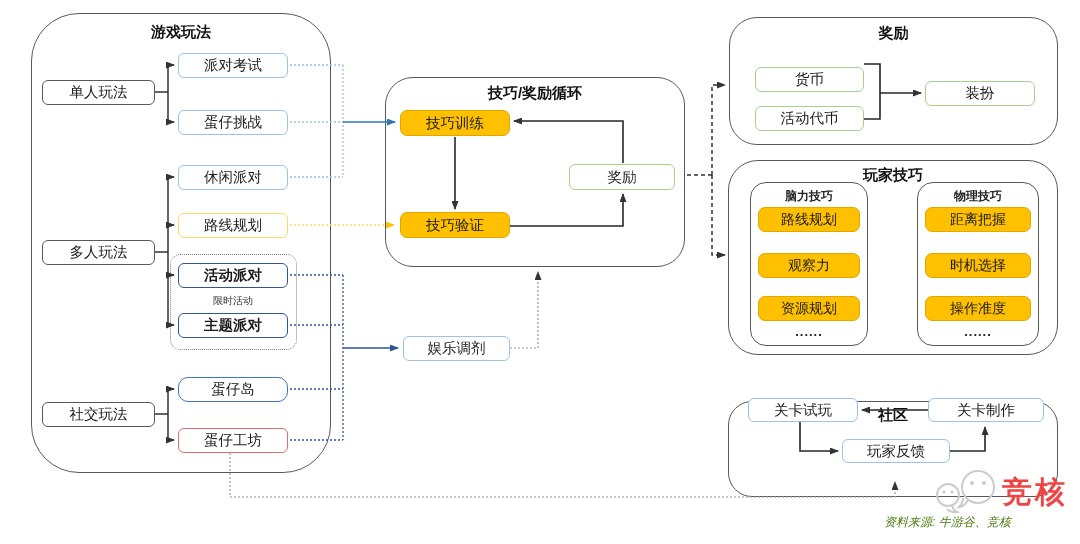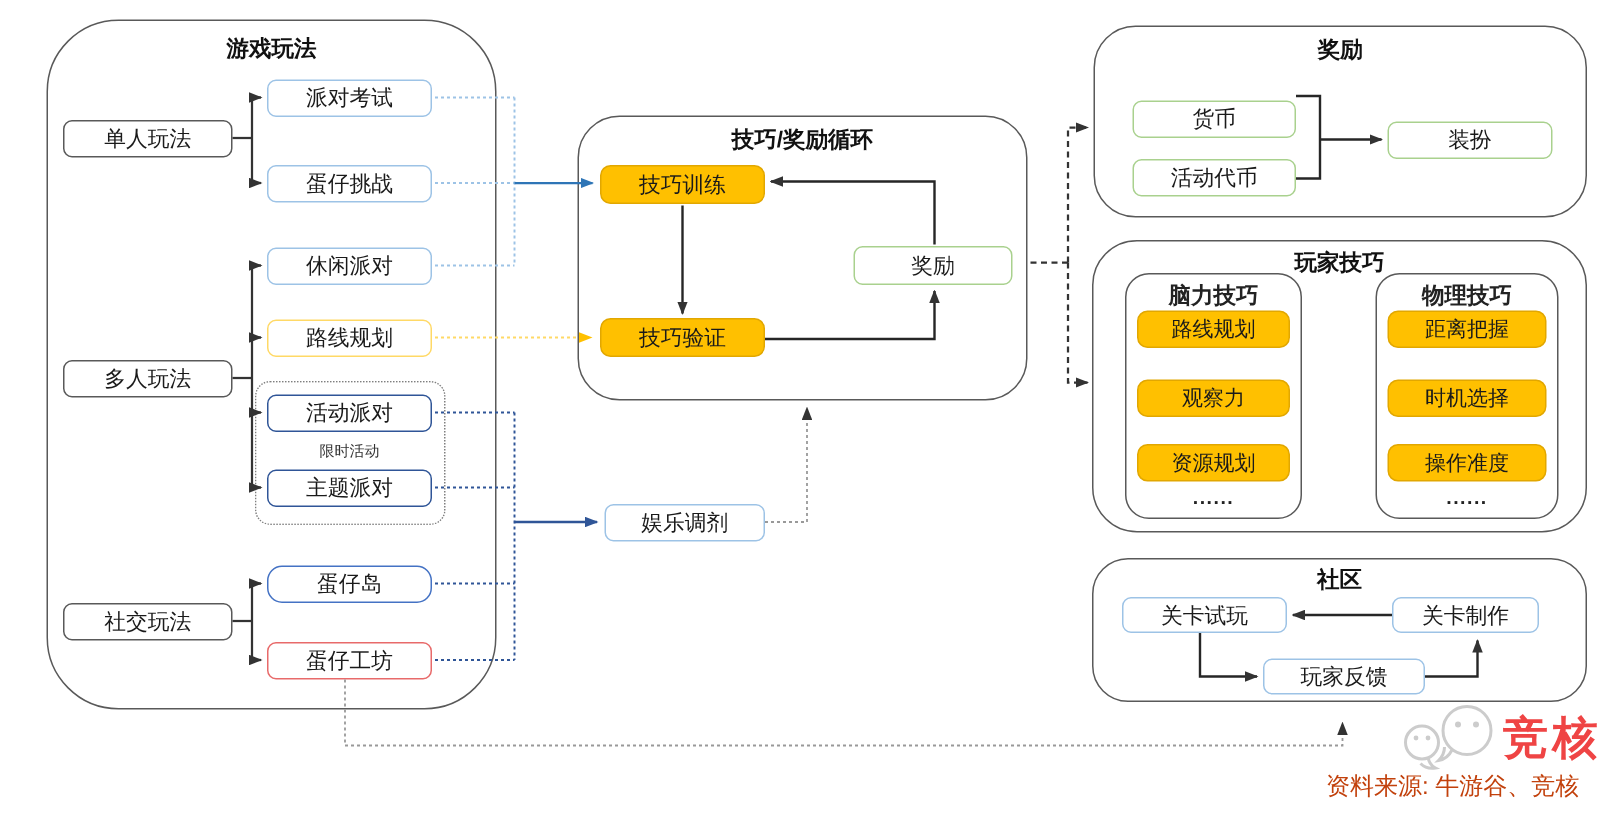--- a/index.html
+++ b/index.html
@@ -1,37 +1,37 @@
 <!DOCTYPE html>
 <html><head>
 <meta charset="utf-8">
 <style>
   html,body{margin:0;padding:0;background:#fff;}
   .canvas{position:relative;width:1080px;height:544px;background:#fff;overflow:hidden;
           font-family:"Liberation Sans","DejaVu Sans",sans-serif;color:#1a1a1a;}
   .panel{position:absolute;border:1.6px solid #595959;border-radius:42px;background:transparent;box-sizing:border-box;}
   .panel-title{position:absolute;left:0;right:0;text-align:center;font-weight:bold;font-size:15px;color:#111;}
   .subpanel{position:absolute;border:1.2px solid #595959;border-radius:16px;box-sizing:border-box;}
-  .sublabel{position:absolute;left:0;right:0;top:5px;text-align:center;font-weight:bold;font-size:15px;color:#222;}
+  .sublabel{position:absolute;left:0;right:0;top:5px;text-align:center;font-weight:bold;font-size:12px;color:#222;}
   .box{position:absolute;display:flex;align-items:center;justify-content:center;background:#fff;
        border-radius:6px;font-size:14.5px;box-sizing:border-box;white-space:nowrap;}
   .b-gray{border:1.5px solid #595959;}
   .b-lblue{border:1.6px solid #9DC3E6;}
   .b-yellow{border:1.6px solid #FFD966;}
-  .b-navy{border:1.8px solid #2F5597;}
+  .b-navy{border:1.8px solid #2F5597;font-weight:bold;}
   .b-blue{border:1.8px solid #4472C4;}
   .b-red{border:1.6px solid #E86A6A;}
   .b-green{border:1.4px solid #A9D18E;}
   .fill-orange{background:#FFC000;border:1px solid #E2A700;border-radius:7px;font-weight:500;}
   .dash-group{position:absolute;border:1.2px dotted #7f7f7f;border-radius:10px;box-sizing:border-box;}
   .tiny-label{position:absolute;text-align:center;font-size:10px;color:#333;}
   .dots{position:absolute;text-align:center;font-weight:bold;font-size:13px;letter-spacing:1px;color:#222;}
   svg.wires{position:absolute;left:0;top:0;pointer-events:none;}
   .brand-name{position:absolute;font-size:30px;font-weight:bold;color:#ef4444;letter-spacing:3px;}
-  .source-note{position:absolute;font-size:16px;color:#c2410c;white-space:nowrap;}
+  .source-note{position:absolute;font-style:italic;font-size:12px;color:#4d7c0f;white-space:nowrap;}
 </style>
 </head>
 <body>
 
 <div class="canvas">
 
   <div class="panel" style="left:31px;top:13px;width:300px;height:460px;border-radius:48px;">
     <div class="panel-title" style="top:9px;text-align:center;">游戏玩法</div>
   </div>
 
@@ -128,27 +128,27 @@
       <span>距离把握</span>
     </div>
   <div class="box fill-orange" style="left:925px;top:253px;width:106px;height:25px;font-size:14px;">
       <span>时机选择</span>
     </div>
   <div class="box fill-orange" style="left:925px;top:296px;width:106px;height:25px;font-size:14px;font-family:Liberation Serif, serif;">
       <span>操作准度</span>
     </div>
   <div class="dots" style="left:925px;top:324px;width:106px;">......</div>
 
-  <div class="panel" style="left:728px;top:372px;width:330px;height:96px;border-radius:24px;">
+  <div class="panel" style="left:728px;top:401px;width:330px;height:96px;border-radius:24px;">
     <div class="panel-title" style="top:4px;">社区</div>
   </div>
   <div class="box b-lblue" style="left:748px;top:398px;width:110px;height:24px;">
       <span>关卡试玩</span>
     </div>
-  <div class="box b-lblue" style="left:928px;top:398px;width:98px;height:24px;">
+  <div class="box b-lblue" style="left:928px;top:398px;width:116px;height:24px;">
       <span>关卡制作</span>
     </div>
   <div class="box b-lblue" style="left:842px;top:439px;width:108px;height:24px;">
       <span>玩家反馈</span>
     </div>
 
   <svg class="wires" width="1080" height="544" viewBox="0 0 1080 544">
     <defs>
       <marker id="mBlack" markerUnits="userSpaceOnUse" markerWidth="9" markerHeight="7" refX="8" refY="3.5" orient="auto">
           <path d="M0,0 L9,3.5 L0,7 Z" fill="#333333"></path>

